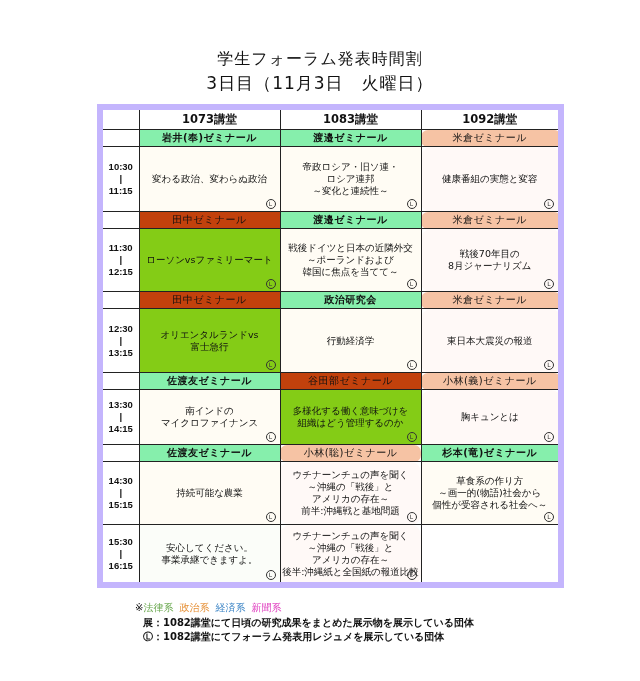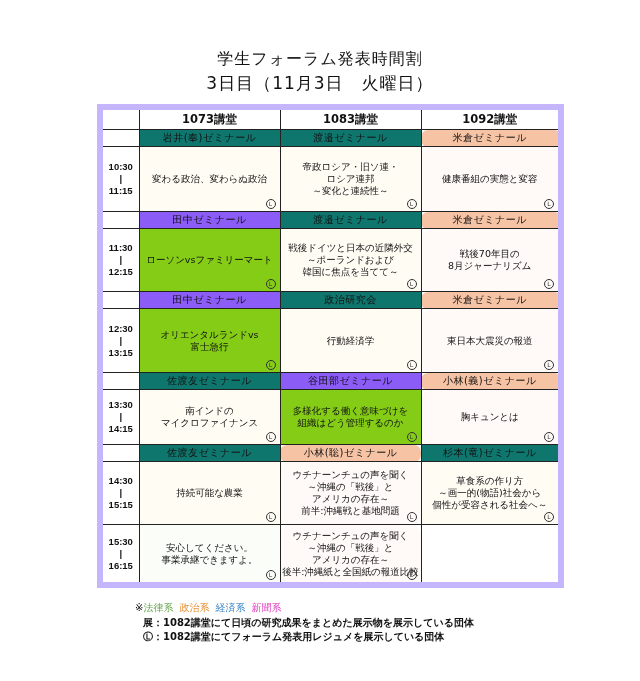--- a/index.html
+++ b/index.html
@@ -12,22 +12,22 @@
                 table-layout: fixed; width: 461px; }
   table.sched td { border: 1px solid #222; padding: 0; text-align: center; vertical-align: middle;
                    position: relative; }
   table.sched { border: 6px solid #c4b5fd; }
   col.c0 { width: 39px; } col.c1 { width: 141px; } col.c2 { width: 141px; } col.c3 { width: 140px; }
   .hdr td { height: 19px; font-size: 11.5px; font-weight: bold; }
   .sem td { height: 16px; font-size: 10px; letter-spacing: 0.5px; }
   .sem td.time-blank { background: #fff; }
   .body td { font-size: 9.5px; line-height: 12px; }
   .time { font-size: 10px; font-weight: bold; line-height: 13px; font-family: "Liberation Sans", sans-serif; }
-  .pol  { background: #0f766e; }
-  .eco  { background: #8b5cf6; margin-top: 16px; }
+  .pol  { background: #86efac; font-weight: bold; }
+  .eco  { background: #c2410c; margin-top: 16px; }
   .news { background: #f6c3a4; border-radius: 7px; }
   .law  { background: #c5e0b3; }
   .bpol { background: #fffcf4; }
   .beco { background: #84cc16; }
   .bnews{ background: #fff9f7; border-radius: 10px; }
   .blaw { background: #fbfdf9; }
   .L { position: absolute; right: 4px; bottom: 2px; width: 8px; height: 8px; border: 1px solid #333;
        border-radius: 50%; font-size: 6px; line-height: 8px; text-align: center; color: #333; }
   .legend { position: absolute; left: 135px; top: 601px; font-size: 10px; font-weight: normal; }
   .legend span { margin-right: 6px; }

